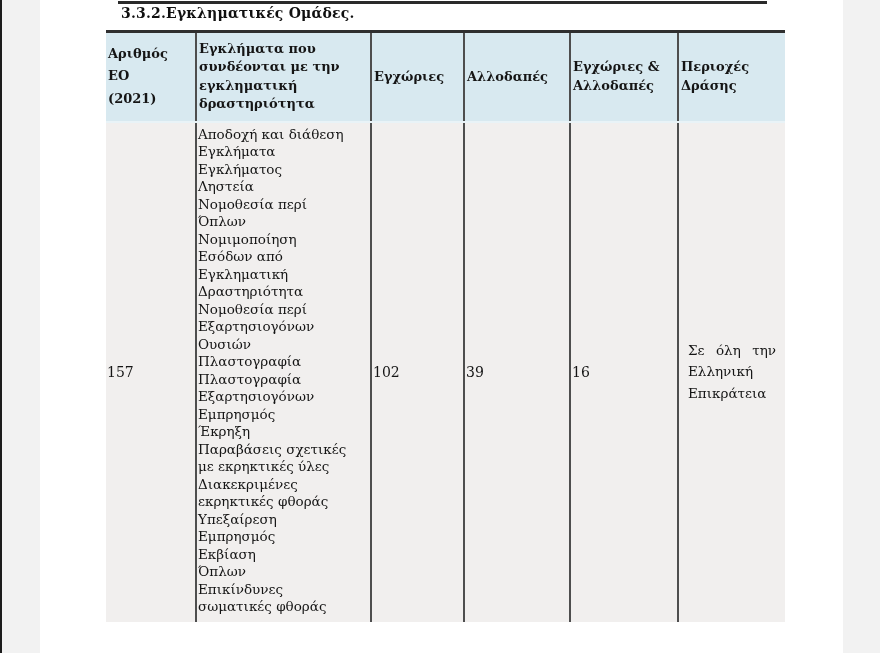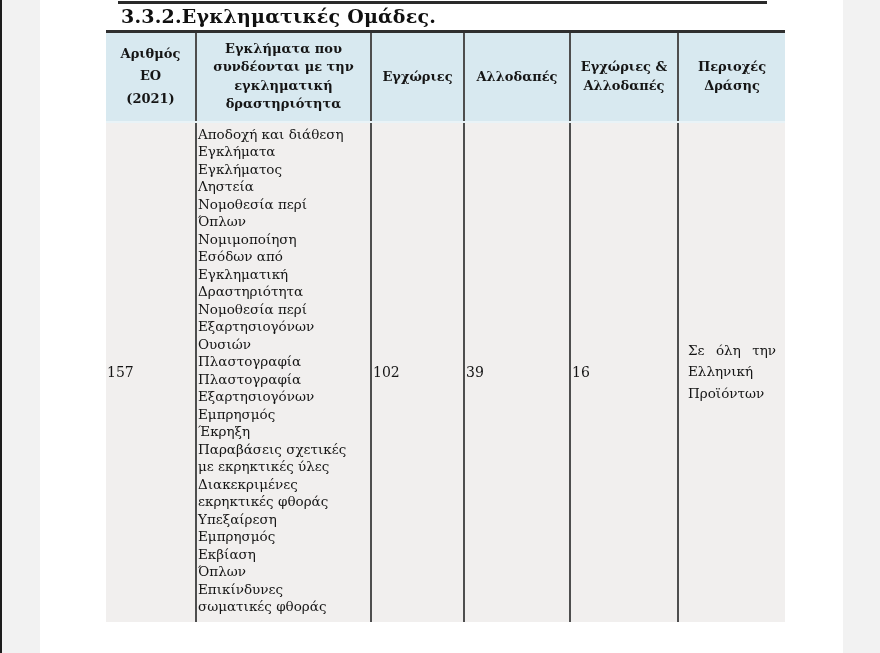--- a/index.html
+++ b/index.html
@@ -17,33 +17,33 @@
   .page{
     position:relative;width:880px;height:653px;background:#ffffff;
     font-family:"DejaVu Serif", serif;color:var(--text);overflow:hidden;
   }
   .edge-line{position:absolute;left:0;top:0;width:2px;height:653px;background:var(--edge_line);}
   .left-strip{position:absolute;left:2px;top:0;width:38px;height:653px;background:var(--margin_strip);}
   .right-strip{position:absolute;left:843px;top:0;width:37px;height:653px;background:var(--margin_strip);}
   .top-rule{position:absolute;left:118px;top:1px;width:649px;height:3px;background:var(--rule);}
   .title{
     position:absolute;left:121px;top:5px;margin:0;
-    font-size:19px;font-weight:bold;letter-spacing:.2px;color:#101010;
+    font-size:14px;font-weight:bold;letter-spacing:.2px;color:#101010;
     font-family:"DejaVu Serif", serif;
   }
   table.tbl{
     position:absolute;left:106px;top:30px;width:679px;
     border-collapse:collapse;table-layout:fixed;
     border-top:3px solid var(--border_dark);
   }
   col.c1{width:90px;}  col.c2{width:175px;} col.c3{width:93px;}
   col.c4{width:106px;} col.c5{width:108px;} col.c6{width:107px;}
   th{
     background:var(--header_bg);
-    font-size:13px;font-weight:bold;text-align:center;vertical-align:middle;
+    font-size:13px;font-weight:bold;text-align:left;vertical-align:middle;
     white-space:pre-line;line-height:1.42;padding:4px 2px;
     border-bottom:2px solid var(--header_split);
   }
   th.h1{line-height:1.75;}
   thead tr{height:90px;}
   tbody tr{height:500px;}
   th + th, td + td{border-left:2px solid var(--border_mid);}
   td{background:var(--cell_bg);font-size:13.5px;vertical-align:middle;}
   td.num{font-size:14px;font-weight:normal;}
   td.crimes{vertical-align:top;padding-top:3px;line-height:17.5px;}
@@ -119,17 +119,17 @@
             <div>Υπεξαίρεση</div>
             <div>Εμπρησμός</div>
             <div>Εκβίαση</div>
             <div>Όπλων</div>
             <div>Επικίνδυνες</div>
             <div>σωματικές φθοράς</div>
           </td>
         <td class="num">102</td>
         <td class="num">39</td>
         <td class="num">16</td>
-        <td class="region">Σε όλη την Ελληνική Προϊόντων</td>
+        <td class="region">Σε όλη την Ελληνική Επικράτεια</td>
       </tr>
     </tbody>
   </table>
 </div>
 
 </body></html>

